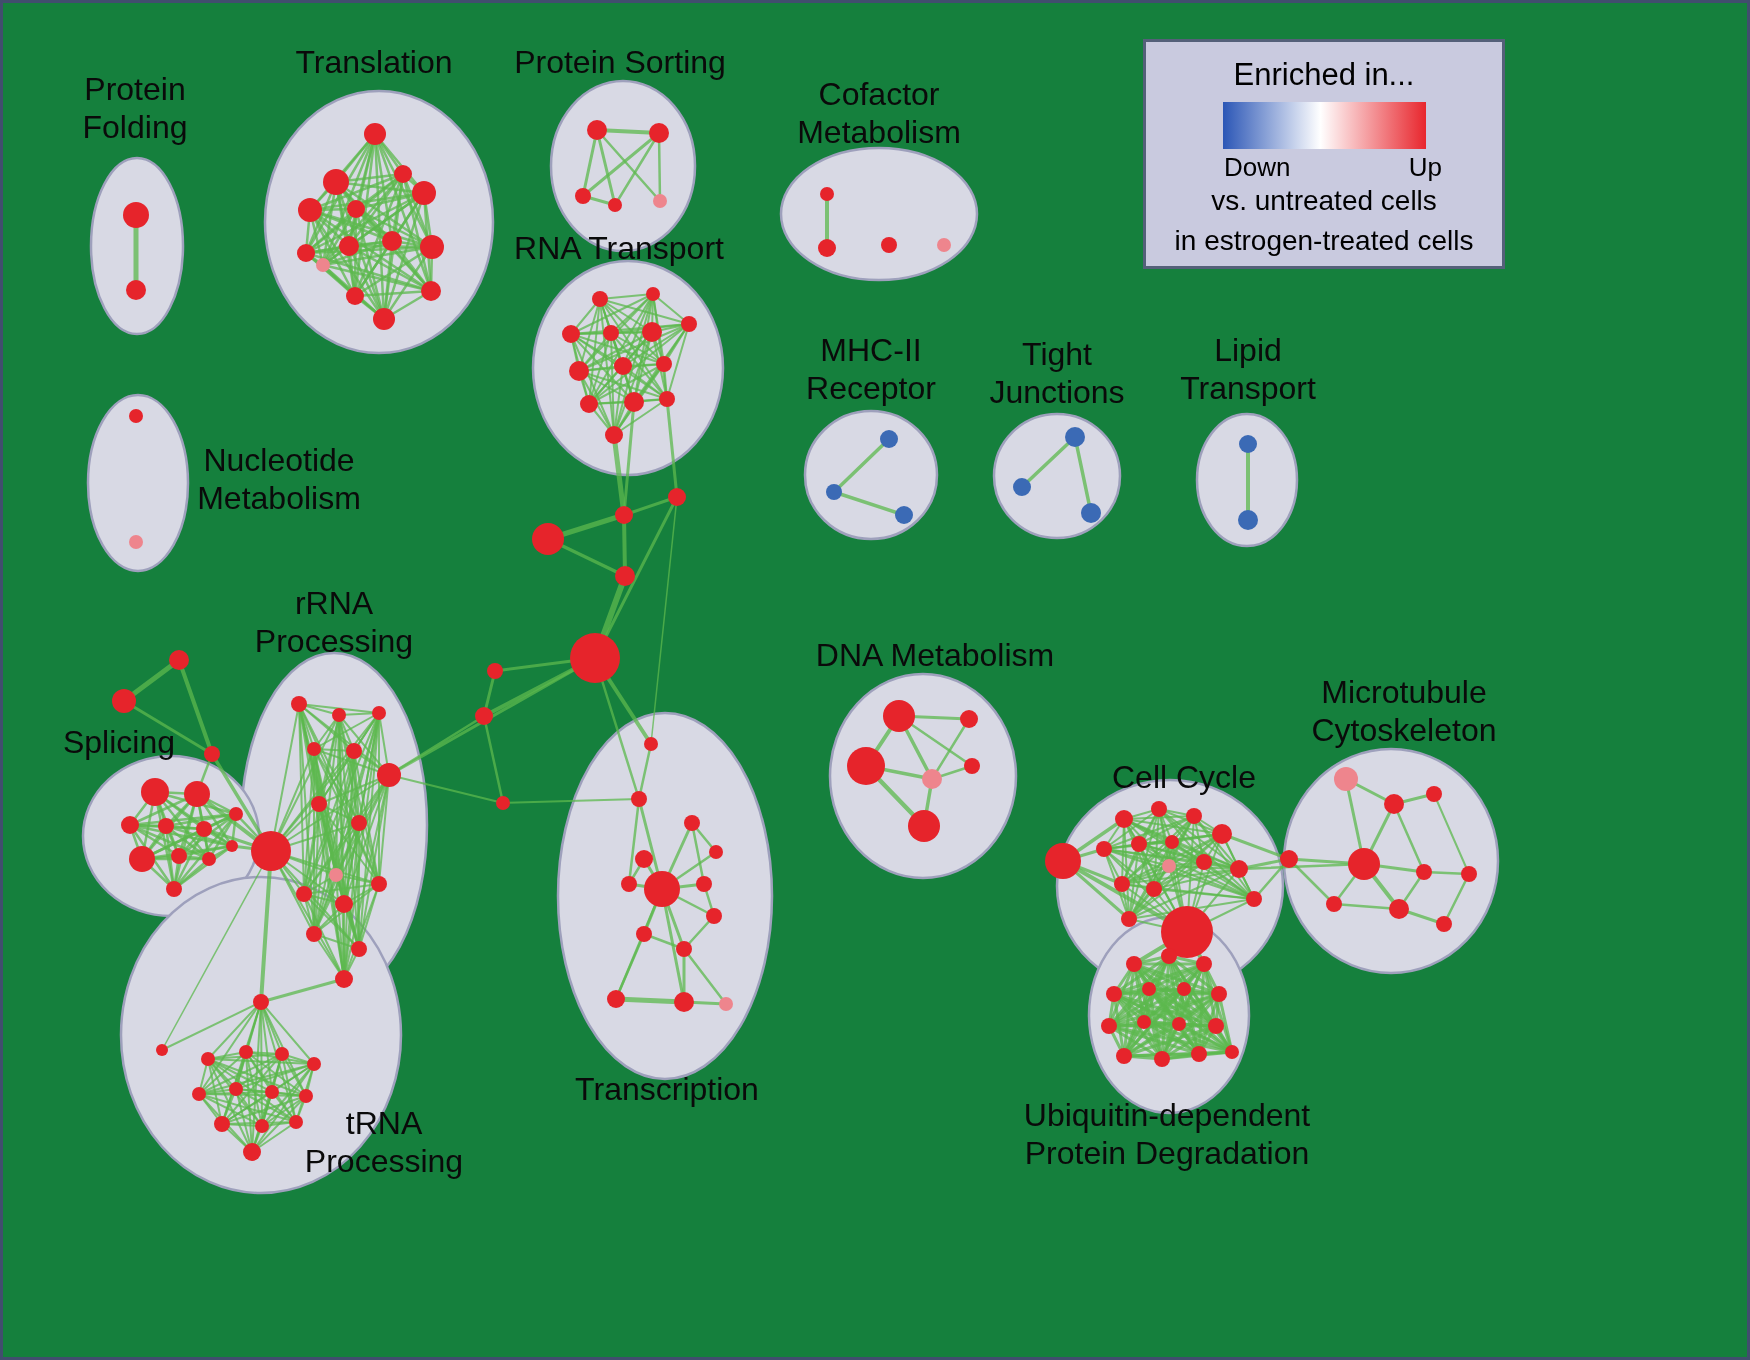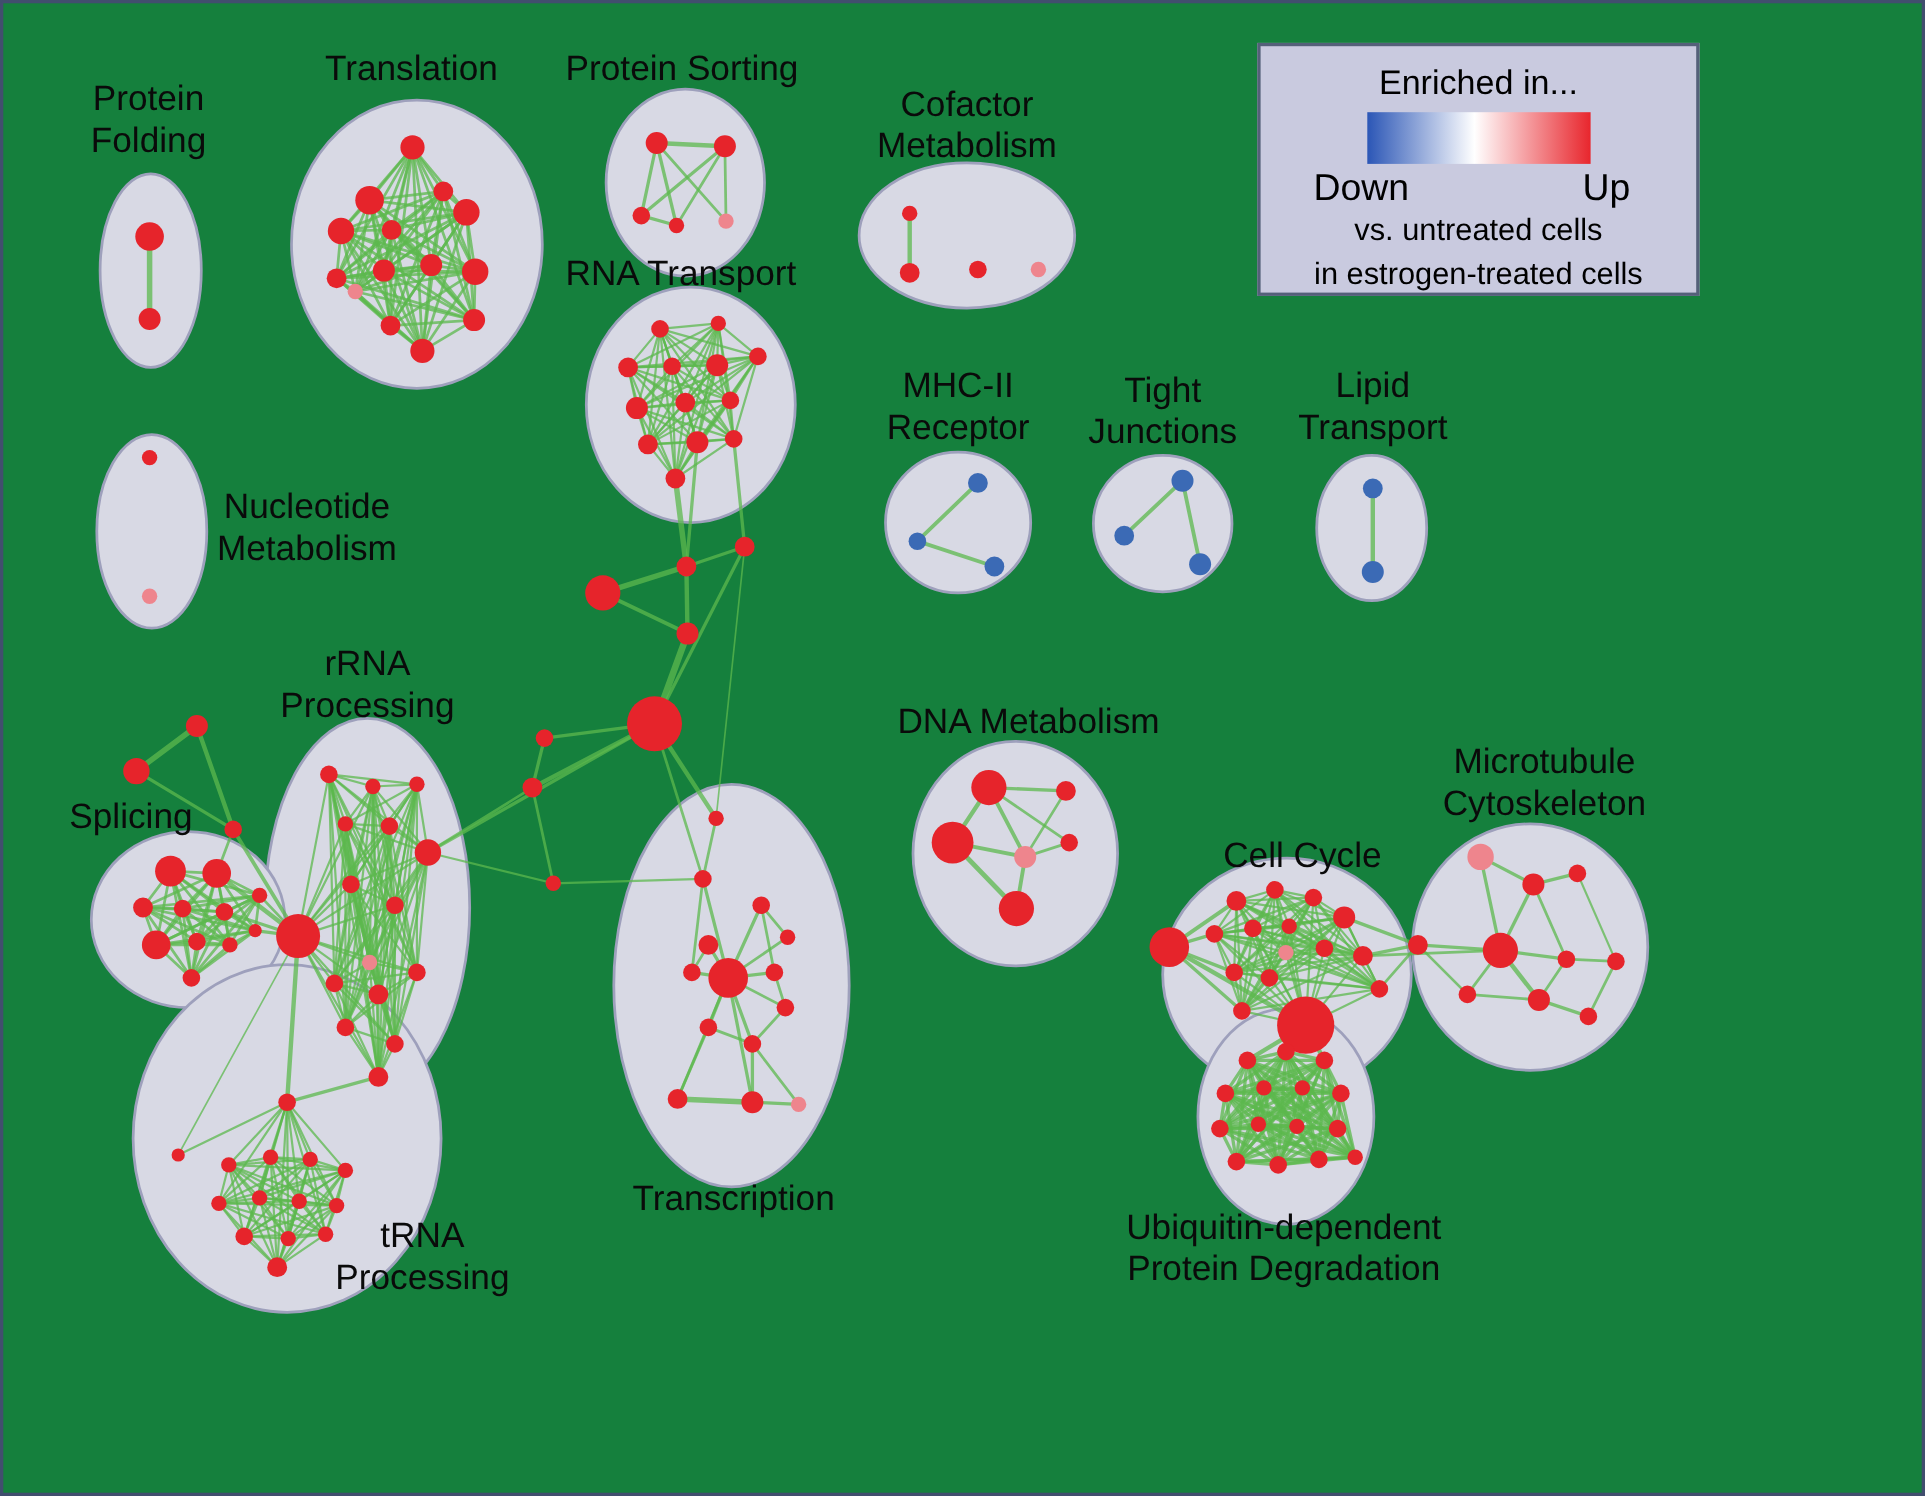--- a/index.html
+++ b/index.html
@@ -4,27 +4,27 @@
 <style>
   html,body { margin:0; padding:0; background:#b9bbd2; }
   .frame {
     position:relative; width:1750px; height:1360px;
     background:#15803d; border:3px solid #414e6e; box-sizing:border-box;
     overflow:hidden; font-family:"Liberation Sans", sans-serif;
   }
   .frame svg { position:absolute; left:0; top:0; }
   svg text { font-family:"Liberation Sans", sans-serif; }
   .legend {
-    position:absolute; left:1140px; top:36px; width:402px; height:230px;
+    position:absolute; left:1140px; top:36px; width:362px; height:230px;
     border:3px solid #546079; background:#c9cadf; box-sizing:border-box;
     text-align:center; color:#000;
   }
   .legend-title { font-size:31px; margin-top:15px; }
   .legend-gradient { width:203px; height:47px; margin:9px auto 0; }
-  .legend-ends { display:flex; justify-content:space-between; padding:3px 60px 0 48px; font-size:34px; }
+  .legend-ends { display:flex; justify-content:space-between; padding:3px 60px 0 78px; font-size:26px; }
   .legend-caption { font-size:28px; line-height:35px; }
   .legend-caption.first { margin-top:5px; }
 </style>
 </head>
 <body>
 
 <div class="frame">
   <svg id="network-svg" width="1750" height="1360" viewBox="0 0 1750 1360">
       <g>
         <ellipse cx="134" cy="243" rx="46" ry="88" fill="#d8d9e4" stroke="#9ea0bc" stroke-width="2.5"></ellipse>

